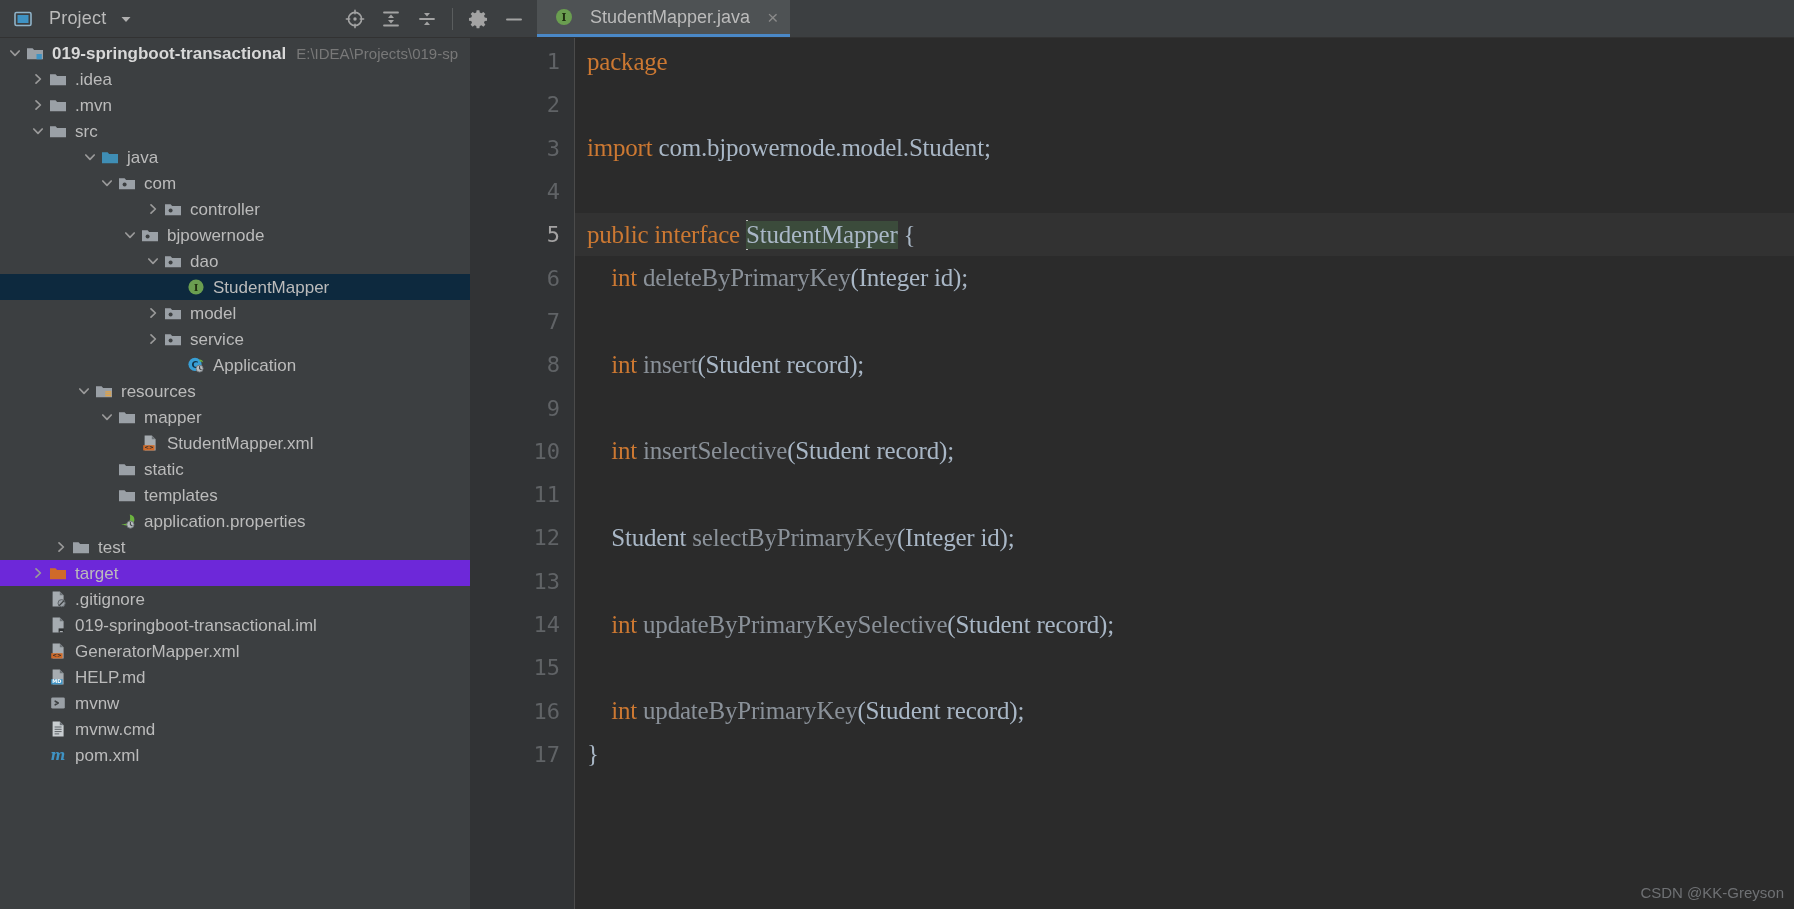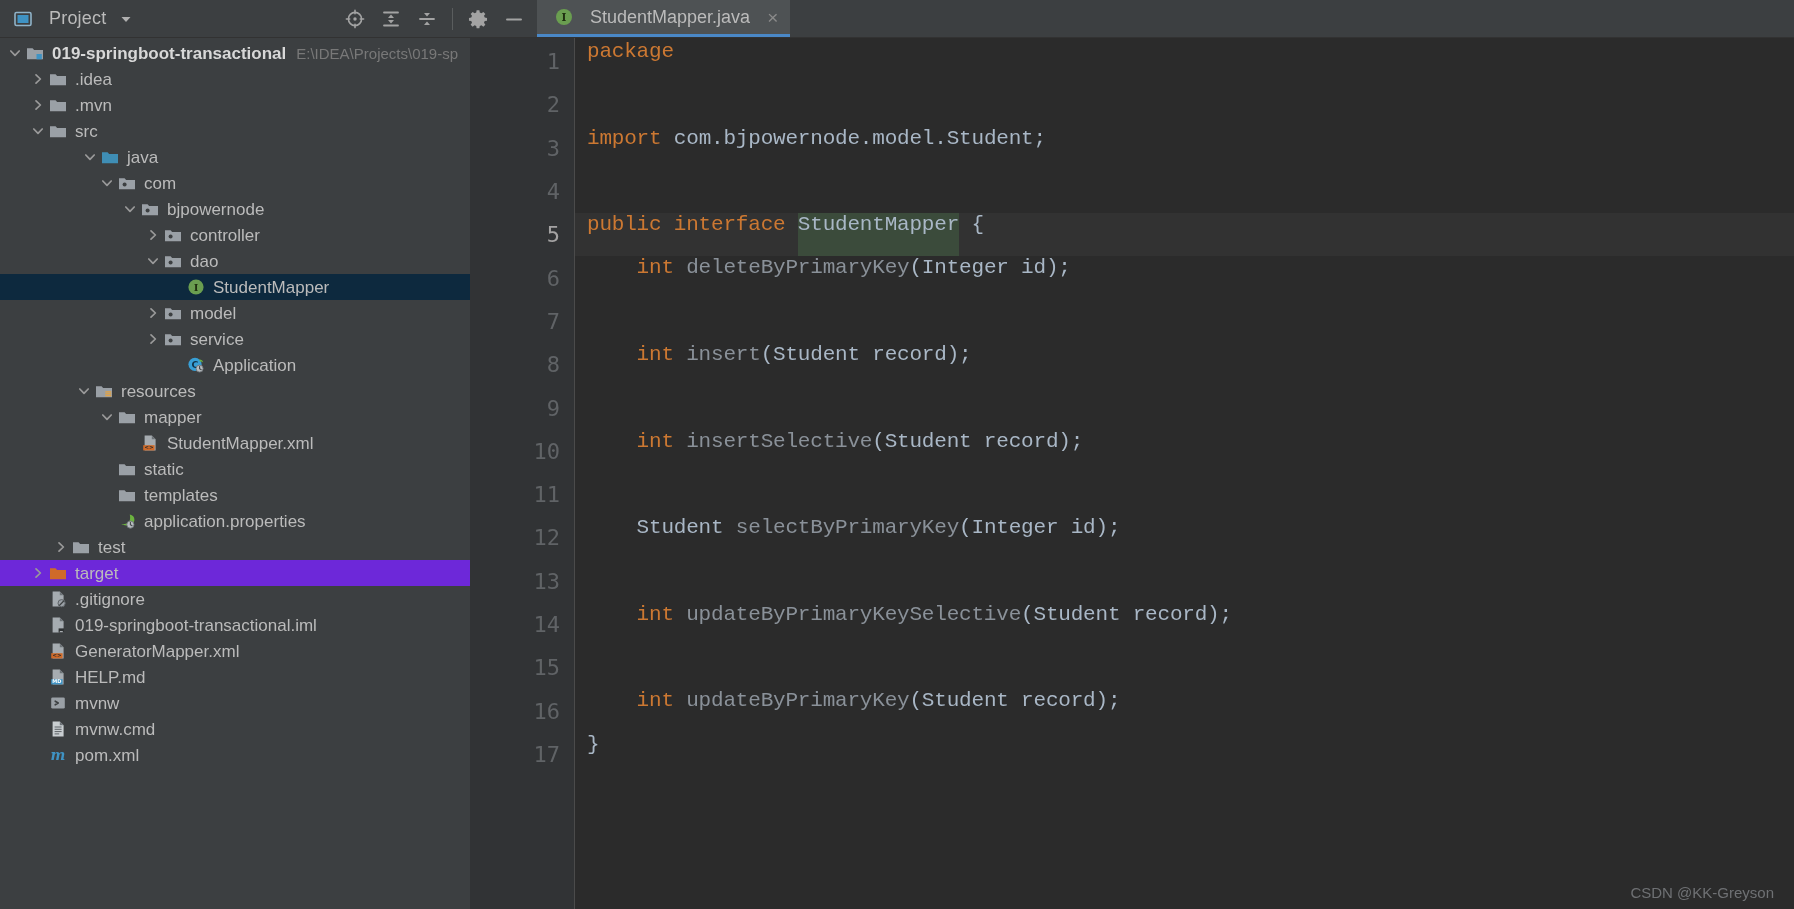--- a/index.html
+++ b/index.html
@@ -129,44 +129,45 @@
   .gline.cur { color: #a4a3a3; }
   .code {
     flex: 1 1 auto;
     padding-top: 2px;
     overflow: hidden;
     min-width: 0;
   }
   .cline {
     height: 43.3px;
     display: flex;
+    align-items: center;
     padding-left: 12px;
-    font-family: Liberation Mono, monospace;
-    font-size: 21px;
+    font-family: Liberation Serif, serif;
+    font-size: 25px;
     white-space: pre;
     color: #a9b7c6;
     letter-spacing: -0.2px;
   }
   .cline.cur { background: #323232; }
   .kw   { color: #cc7832; }
   .idn  { color: #a9b7c6; }
   .mth  { color: #8a9199; }
   .hl   { background: #3b4b3b; }
   .caret {
     display: inline-block;
     width: 2px;
     height: 30px;
     background: #bbbbbb;
     vertical-align: -6px;
     margin-right: -2px;
   }
 
   .watermark {
     position: absolute;
-    right: 20px;
+    right: 10px;
     bottom: 8px;
     color: #6f7174;
     font-size: 15px;
     font-family: "Liberation Sans", sans-serif;
     pointer-events: none;
   }
 </style>
 </head>
 <body>
 
@@ -319,47 +320,47 @@
             </svg>
           </span>
           <span class="ico">
             <svg width="20" height="20" viewBox="0 0 20 20">
               <path d="M2 5.2h5.6l1.5 1.7H18v9.3H2z" fill="#9aa0a6"></path>
               <circle cx="7.6" cy="11.4" r="2" fill="#3c3f41"></circle>
             </svg>
           </span>
           <span class="rlabel">com</span>
         </div>
+        <div class="row" style="padding-left: 144px;">
+          <span class="arrow">
+            <svg width="14" height="14" viewBox="0 0 14 14">
+              <path d="M5 2.8 L9.4 7 L5 11.2" fill="none" stroke="#9a9a9a" stroke-width="1.7" stroke-linecap="round" stroke-linejoin="round"></path>
+            </svg>
+          </span>
+          <span class="ico">
+            <svg width="20" height="20" viewBox="0 0 20 20">
+              <path d="M2 5.2h5.6l1.5 1.7H18v9.3H2z" fill="#9aa0a6"></path>
+              <circle cx="7.6" cy="11.4" r="2" fill="#3c3f41"></circle>
+            </svg>
+          </span>
+          <span class="rlabel">controller</span>
+        </div>
         <div class="row" style="padding-left: 121px;">
           <span class="arrow">
             <svg width="14" height="14" viewBox="0 0 14 14">
               <path d="M2.8 5 L7 9.4 L11.2 5" fill="none" stroke="#9a9a9a" stroke-width="1.7" stroke-linecap="round" stroke-linejoin="round"></path>
             </svg>
           </span>
           <span class="ico">
             <svg width="20" height="20" viewBox="0 0 20 20">
               <path d="M2 5.2h5.6l1.5 1.7H18v9.3H2z" fill="#9aa0a6"></path>
               <circle cx="7.6" cy="11.4" r="2" fill="#3c3f41"></circle>
             </svg>
           </span>
           <span class="rlabel">bjpowernode</span>
-        </div>
-        <div class="row" style="padding-left: 144px;">
-          <span class="arrow">
-            <svg width="14" height="14" viewBox="0 0 14 14">
-              <path d="M5 2.8 L9.4 7 L5 11.2" fill="none" stroke="#9a9a9a" stroke-width="1.7" stroke-linecap="round" stroke-linejoin="round"></path>
-            </svg>
-          </span>
-          <span class="ico">
-            <svg width="20" height="20" viewBox="0 0 20 20">
-              <path d="M2 5.2h5.6l1.5 1.7H18v9.3H2z" fill="#9aa0a6"></path>
-              <circle cx="7.6" cy="11.4" r="2" fill="#3c3f41"></circle>
-            </svg>
-          </span>
-          <span class="rlabel">controller</span>
         </div>
         <div class="row" style="padding-left: 144px;">
           <span class="arrow">
             <svg width="14" height="14" viewBox="0 0 14 14">
               <path d="M2.8 5 L7 9.4 L11.2 5" fill="none" stroke="#9a9a9a" stroke-width="1.7" stroke-linecap="round" stroke-linejoin="round"></path>
             </svg>
           </span>
           <span class="ico">
             <svg width="20" height="20" viewBox="0 0 20 20">
               <path d="M2 5.2h5.6l1.5 1.7H18v9.3H2z" fill="#9aa0a6"></path>

